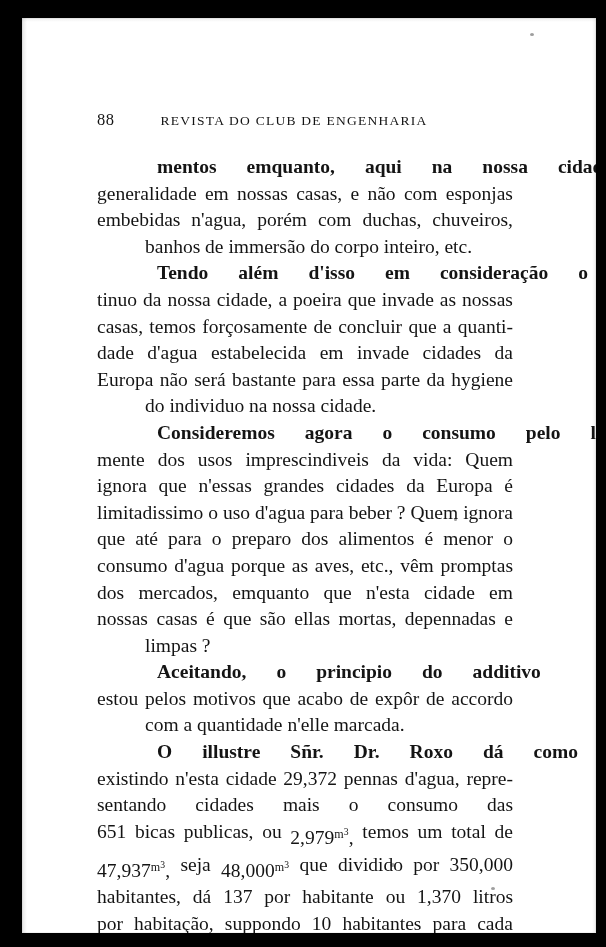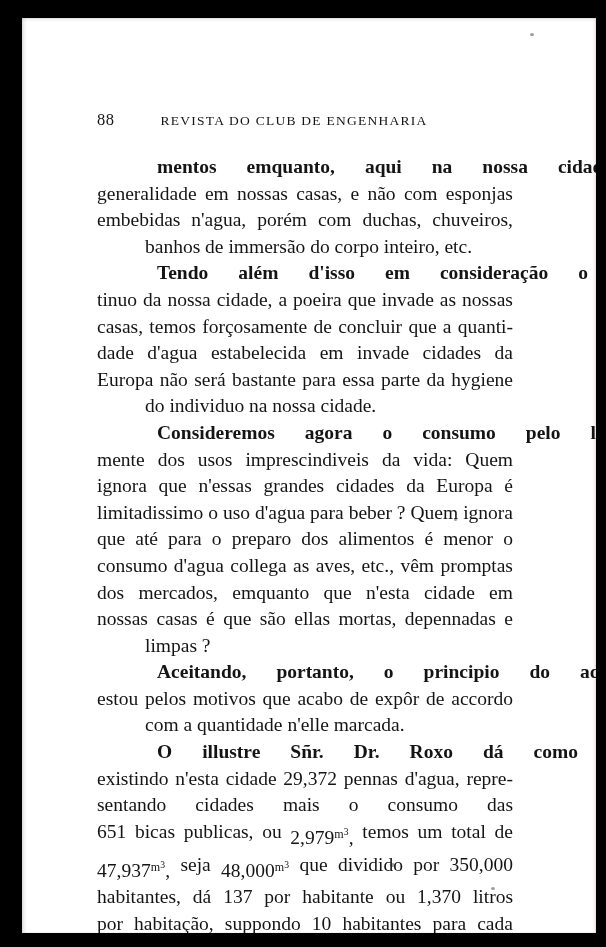--- a/index.html
+++ b/index.html
@@ -274,21 +274,21 @@
             <span>preparo</span>
             <span>dos</span>
             <span>alimentos</span>
             <span>é</span>
             <span>menor</span>
             <span>o</span>
         </span>
         <span class="ln just">
           <span>consumo</span>
             <span>d'agua</span>
-            <span>collega</span>
+            <span>porque</span>
             <span>as</span>
             <span>aves,</span>
             <span>etc.,</span>
             <span>vêm</span>
             <span>promptas</span>
         </span>
         <span class="ln just">
           <span>dos</span>
             <span>mercados,</span>
             <span>emquanto</span>
@@ -307,21 +307,20 @@
             <span>mortas,</span>
             <span>depennadas</span>
             <span>e</span>
         </span>
         <span class="ln last">limpas ?</span>
       </p>
 
       <p class="body-par">
         <span class="ln just first">
           <span>Aceitando,</span>
-            <span>portanto,</span>
             <span>o</span>
             <span>principio</span>
             <span>do</span>
             <span>additivo</span>
         </span>
         <span class="ln just">
           <span>estou</span>
             <span>pelos</span>
             <span>motivos</span>
             <span>que</span>

